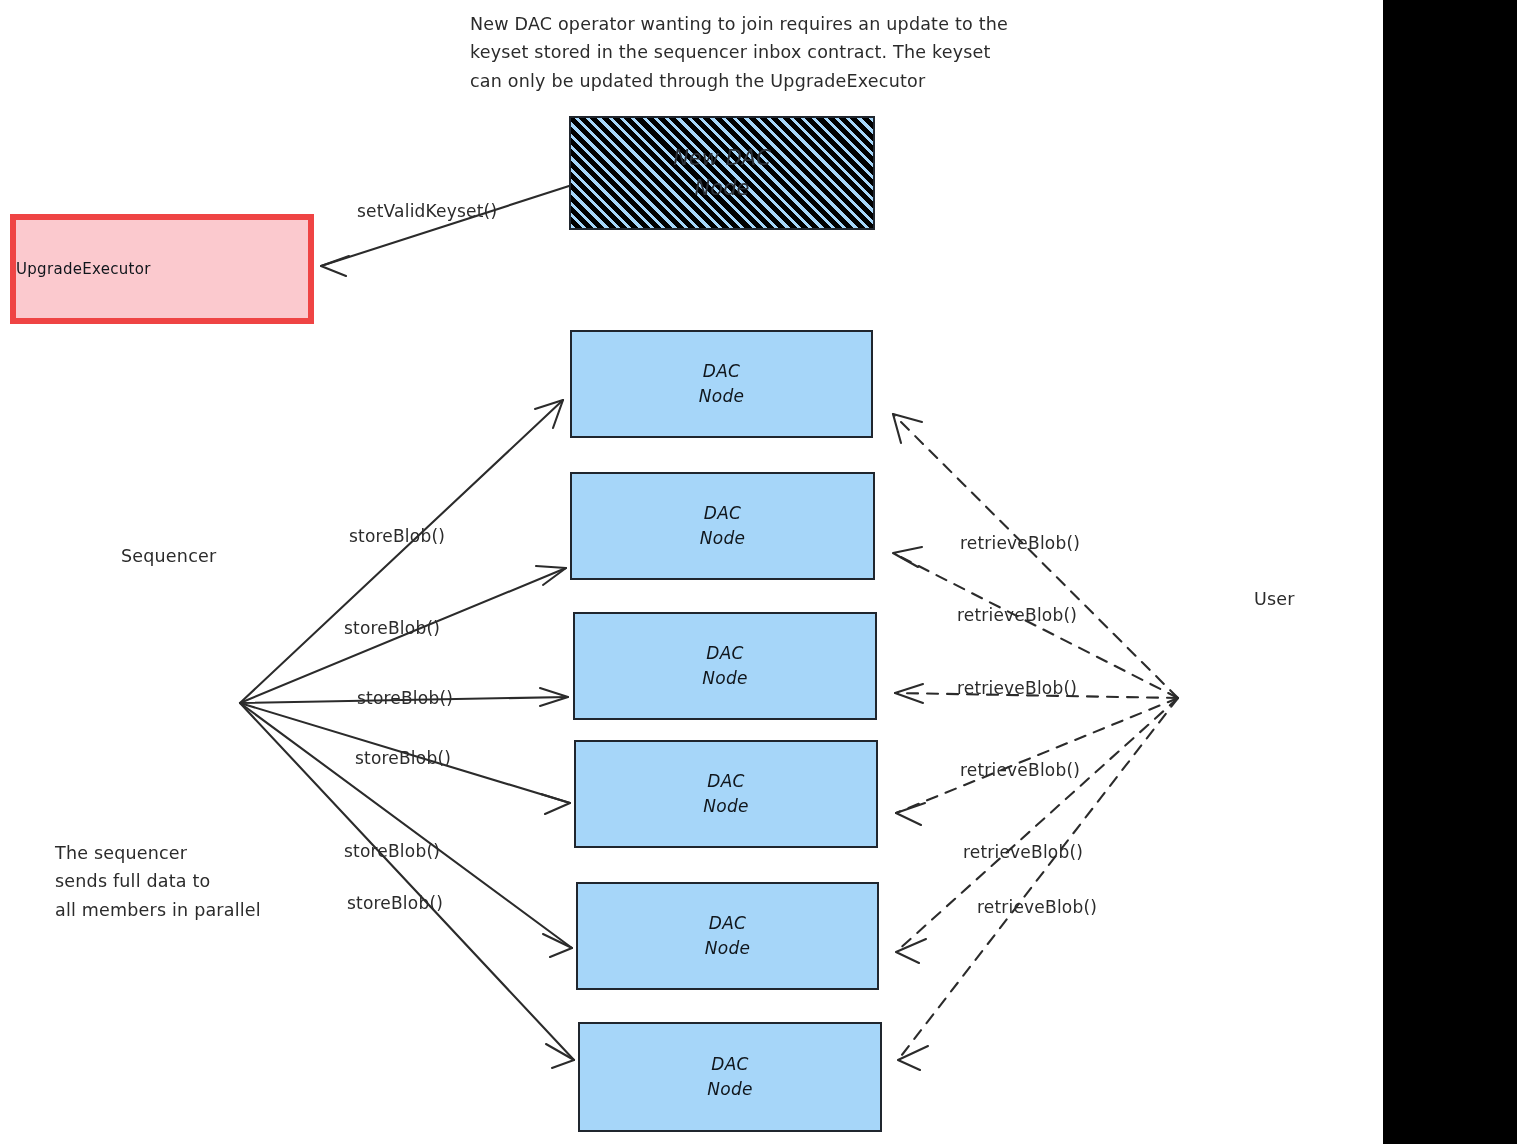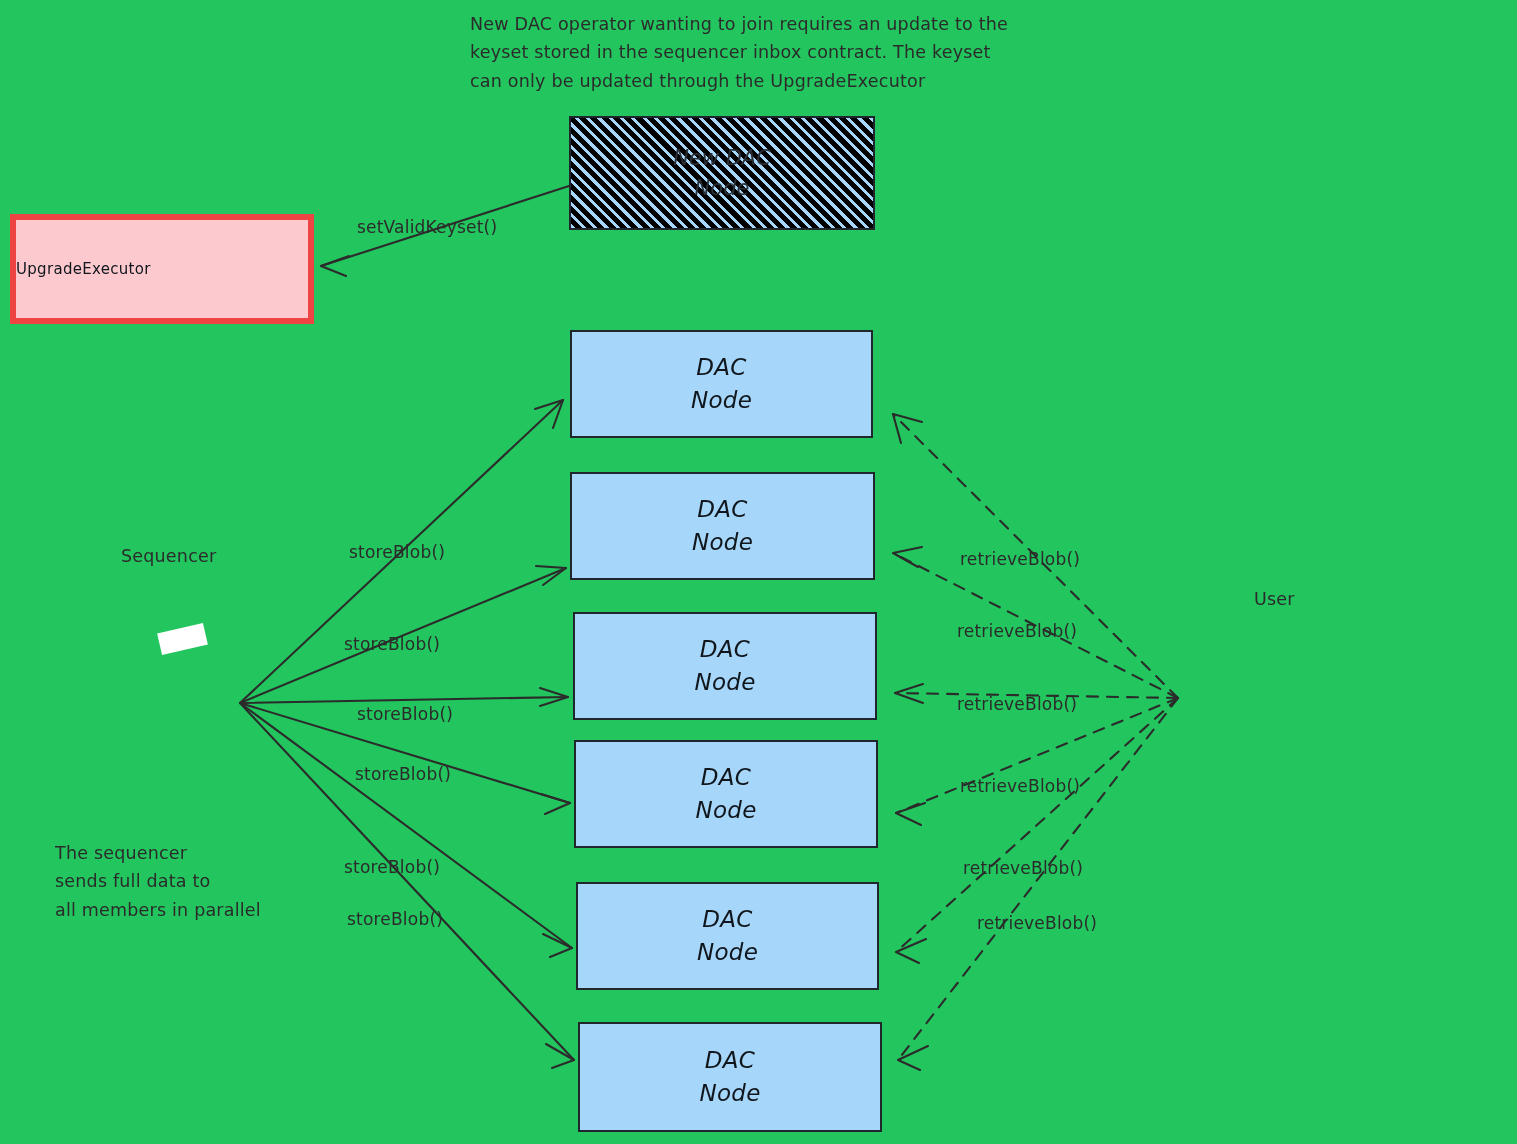--- a/index.html
+++ b/index.html
@@ -9,43 +9,43 @@
     background: #000000;
   }
   body {
     width: 1517px;
     height: 1144px;
     overflow: hidden;
     font-family: "DejaVu Sans", sans-serif;
   }
   #canvas {
     position: relative;
-    width: 1517px;
+    width: 1383px;
     height: 1144px;
-    background: #22c55e;
+    background: #ffffff;
   }
   svg#layer {
     position: absolute;
     left: 0;
     top: 0;
     width: 1517px;
     height: 1144px;
   }
   .nodebox {
     position: absolute;
     background: #a6d6f9;
     border: 2px solid #20262e;
     box-sizing: border-box;
     display: flex;
     flex-direction: column;
     align-items: center;
     justify-content: center;
     color: #10161c;
     font-family: "DejaVu Sans", sans-serif;
-    font-size: 23px;
+    font-size: 17px;
     font-style: italic;
     line-height: 1.45;
     letter-spacing: 0.3px;
   }
   .nodebox span { display: block; }
   .pinkbox {
     position: absolute;
     background: #fbc9ce;
     border: 6px solid #ef4444;
     box-sizing: border-box;
@@ -87,21 +87,20 @@
     white-space: pre-line;
     letter-spacing: 0.2px;
   }
   .arrowlabel {
     position: absolute;
     color: #2b2b2b;
     font-family: "DejaVu Sans", sans-serif;
     font-size: 17px;
     white-space: nowrap;
     letter-spacing: 0.2px;
-    margin-top: 16px;
   }
   .actorlabel {
     position: absolute;
     color: #2b2b2b;
     font-family: "DejaVu Sans", sans-serif;
     font-size: 17.5px;
     white-space: nowrap;
     letter-spacing: 0.2px;
   }
   .seq-bar {

